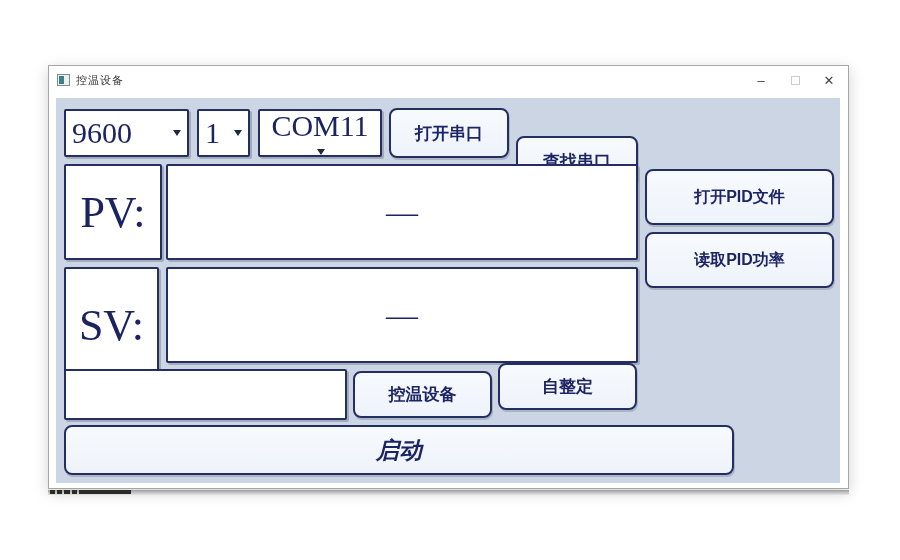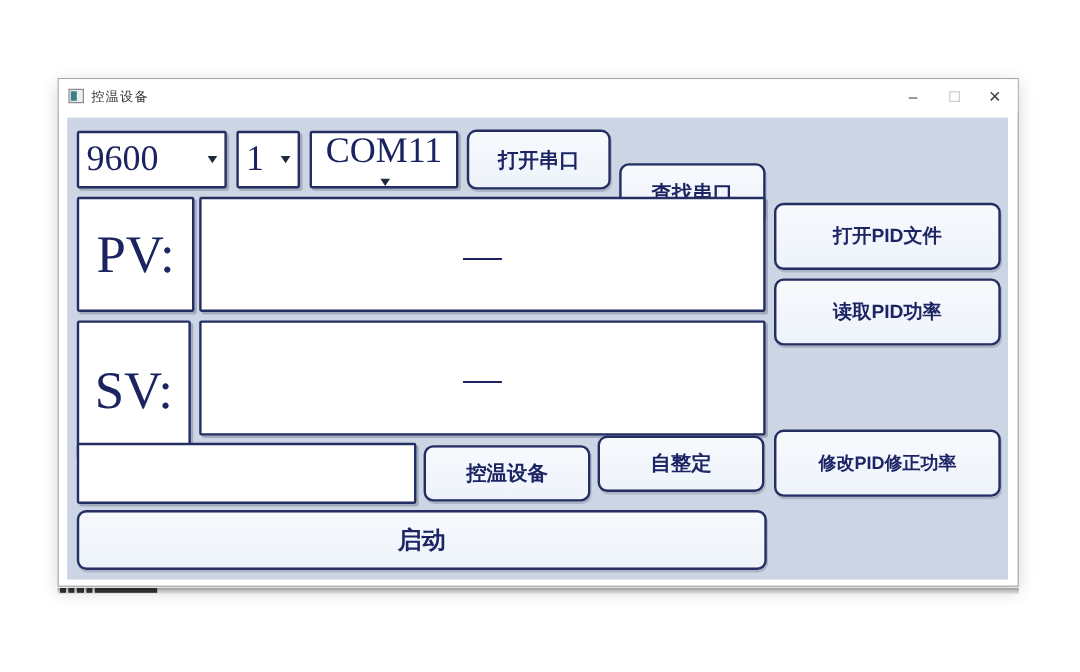--- a/index.html
+++ b/index.html
@@ -90,21 +90,21 @@
   .pid-btn { left:589px; width:189px; height:56px; font-size:16px; }
   .pid-0 { top:71px; } .pid-1 { top:134px; } .pid-2 { top:197px; } .pid-3 { top:260px; font-size:15px; }
   
   .temp-input {
     left:8px; top:271px; width:283px; height:51px; border-radius:2px;
     font-size:26px; padding:0 8px; color:#1b2460; outline:none;
     font-family:"Liberation Serif","DejaVu Serif",serif;
   }
   .btn-set      { left:297px; top:273px; width:139px; height:47px; font-size:17px; }
   .btn-autotune { left:442px; top:265px; width:139px; height:47px; font-size:17px;font-family:Liberation Serif, serif; }
-  .btn-start    { left:8px;  top:327px; width:575px; height:50px; font-size:20px; }
+  .btn-start    { left:8px;  top:327px; width:670px; height:50px; font-size:23px;font-style:italic; }
   
   .bg-strip {
     position:absolute; left:48px; top:490px; width:801px; height:5px;
     background:linear-gradient(180deg,#9d9d9d 0%,#c9c9c9 60%,#e4e4e4 100%);
   }
   .bg-strip .mark { position:absolute; top:0; height:4px; background:#2a2a28; }
   .m1 { left:2px;  width:5px; } .m2 { left:9px;  width:5px; }
   .m3 { left:16px; width:6px; } .m4 { left:24px; width:5px; }
   .m5 { left:31px; width:52px; height:3px; }
 </style>
@@ -145,21 +145,20 @@
       <button class="btn btn-find">查找串口</button>
 
       <div class="reading-label pv-label navy-border white-box serif-val">PV:</div>
       <div class="reading-display pv-display navy-border white-box serif-val">—</div>
 
       <div class="reading-label sv-label navy-border white-box serif-val">SV:</div>
       <div class="reading-display sv-display navy-border white-box serif-val">—</div>
 
       <button class="btn pid-btn pid-0">打开PID文件</button>
       <button class="btn pid-btn pid-1">读取PID功率</button>
-      <button class="btn pid-btn pid-3">修改PID修正功率</button>
 
       <input class="temp-input navy-border white-box" type="text" value="" style="">
       <button class="btn btn-set">控温设备</button>
       <button class="btn btn-autotune">自整定</button>
 
       <button class="btn btn-start">启动</button>
 
     </div>
   </div>
 

